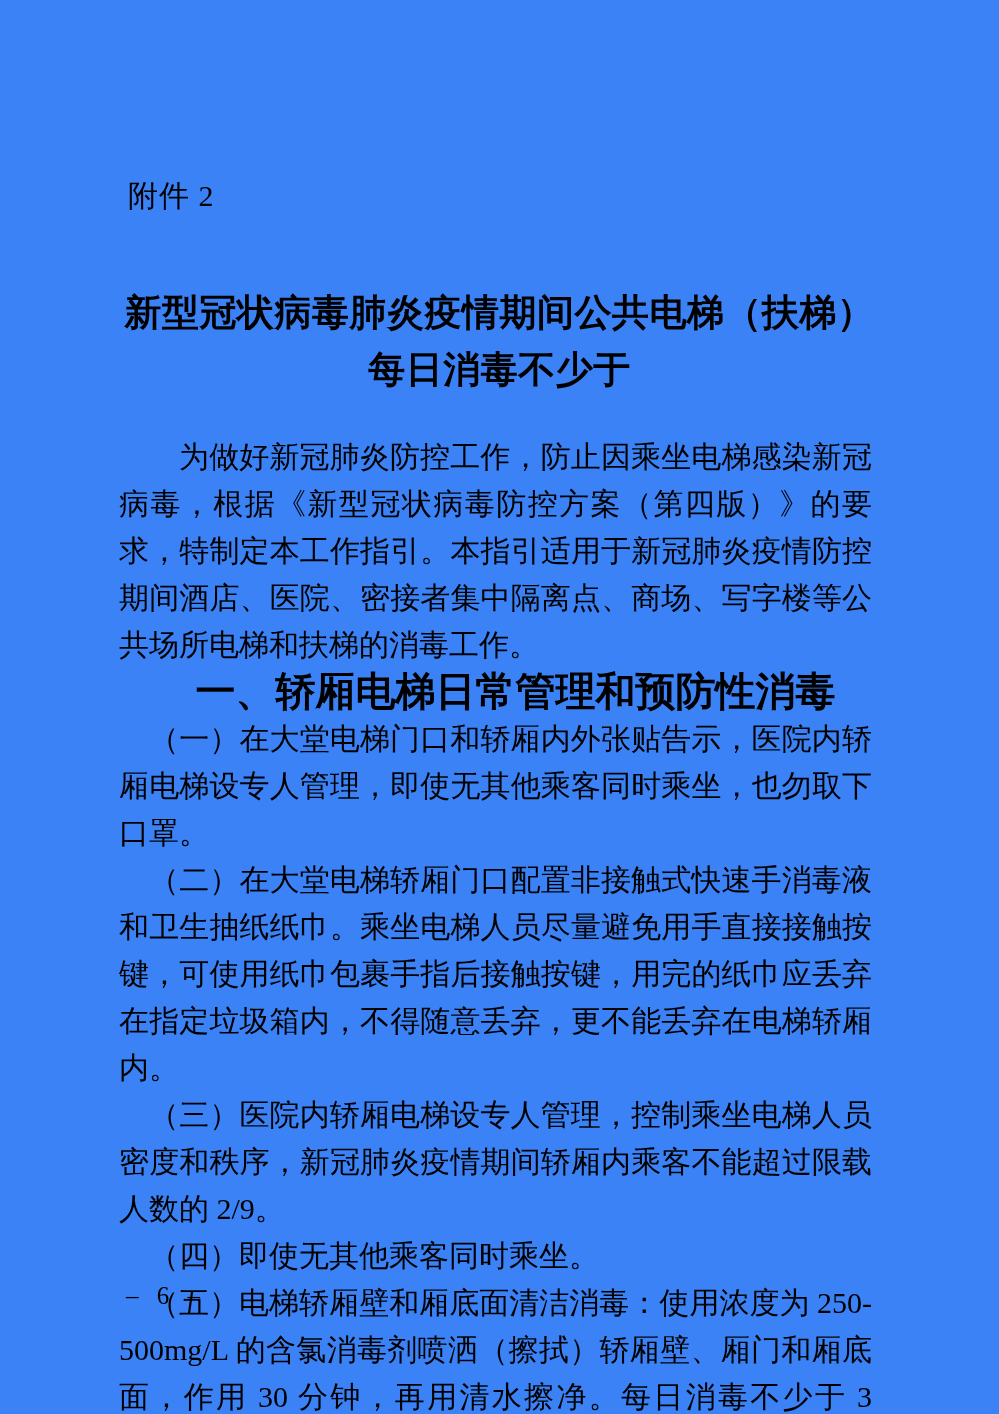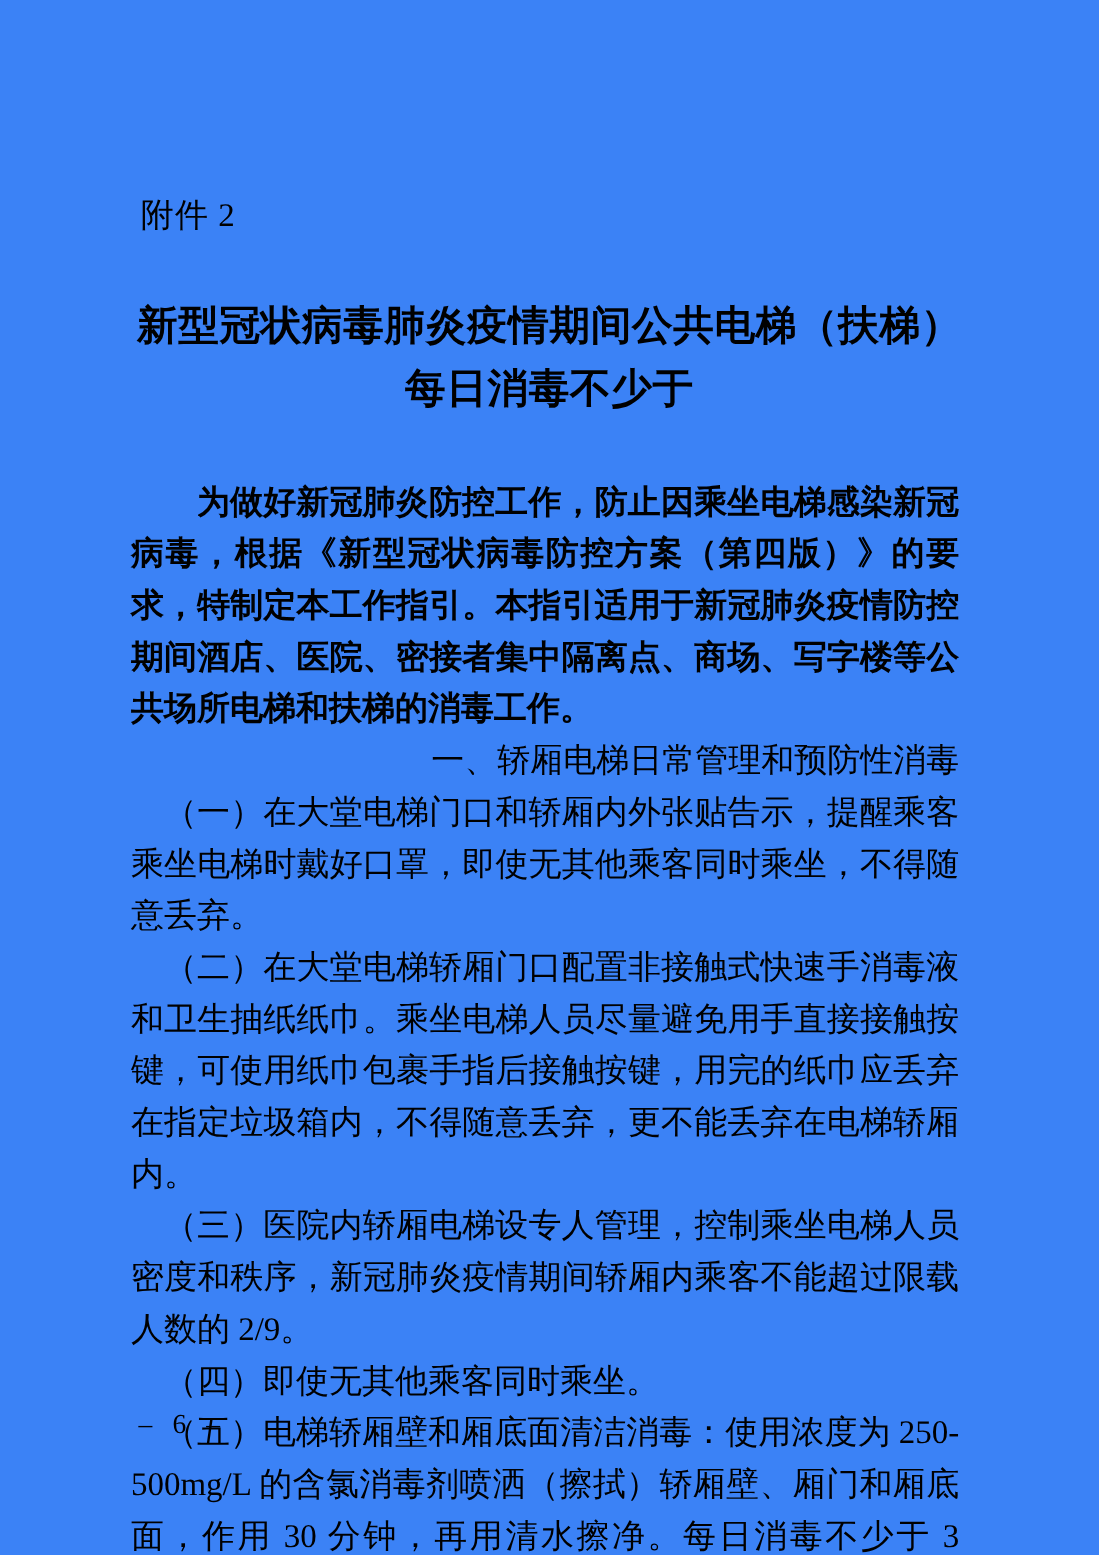--- a/index.html
+++ b/index.html
@@ -17,47 +17,47 @@
   .attachment {
     position: absolute;
     top: 177px;
     left: 128px;
     font-size: 30px;
     line-height: 38px;
     letter-spacing: 1px;
   }
   .doc-title {
     position: absolute;
-    top: 268px;
+    top: 284px;
     left: 64px;
     width: 871px;
     text-align: center;
     font-size: 37px;
     font-weight: bold;
     line-height: 57px;
     letter-spacing: 0.5px;
   }
   .content {
     position: absolute;
     top: 433px;
     left: 119px;
     width: 753px;
     font-size: 30px;
     line-height: 47px;
     text-align: justify;
   }
   .content p { margin: 0; }
-  .para-intro { text-indent: 2em; font-weight: bold; }
+  .para-intro { text-indent: 2em; }
   .para-item  { text-indent: 1em; }
   .section-heading {
     text-indent: 1em;
     font-family: "Liberation Sans", "DejaVu Sans", sans-serif;
-    font-weight: normal;
-    font-size: 30px;
-    text-align: right;
+    font-weight: bold;
+    font-size: 40px;
+    text-align: center;
   }
   .page-number {
     position: absolute;
     top: 1281px;
     left: 126px;
     font-size: 25px;
     line-height: 30px;
     letter-spacing: 6px;
   }
 </style>
@@ -69,21 +69,21 @@
   <div class="attachment">附件 2</div>
 
   <div class="doc-title">
     <div>新型冠状病毒肺炎疫情期间公共电梯（扶梯）</div>
     <div>每日消毒不少于</div>
   </div>
 
   <div class="content">
     <p class="para-intro">为做好新冠肺炎防控工作，防止因乘坐电梯感染新冠病毒，根据《新型冠状病毒防控方案（第四版）》的要求，特制定本工作指引。本指引适用于新冠肺炎疫情防控期间酒店、医院、密接者集中隔离点、商场、写字楼等公共场所电梯和扶梯的消毒工作。</p>
     <p class="section-heading">一、轿厢电梯日常管理和预防性消毒</p>
-    <p class="para-item">（一）在大堂电梯门口和轿厢内外张贴告示，提醒乘客乘坐电梯时戴好口罩，即使无其他乘客同时乘坐，不得随意丢弃。</p>
+    <p class="para-item">（一）在大堂电梯门口和轿厢内外张贴告示，医院内轿厢电梯设专人管理，即使无其他乘客同时乘坐，也勿取下口罩。</p>
     <p class="para-item">（二）在大堂电梯轿厢门口配置非接触式快速手消毒液和卫生抽纸纸巾。乘坐电梯人员尽量避免用手直接接触按键，可使用纸巾包裹手指后接触按键，用完的纸巾应丢弃在指定垃圾箱内，不得随意丢弃，更不能丢弃在电梯轿厢内。</p>
     <p class="para-item">（三）医院内轿厢电梯设专人管理，控制乘坐电梯人员密度和秩序，新冠肺炎疫情期间轿厢内乘客不能超过限载人数的 2/9。</p>
     <p class="para-item">（四）即使无其他乘客同时乘坐。</p>
     <p class="para-item">（五）电梯轿厢壁和厢底面清洁消毒：使用浓度为 250-500mg/L 的含氯消毒剂喷洒（擦拭）轿厢壁、厢门和厢底面，作用 30 分钟，再用清水擦净。每日消毒不少于 3 次，并做好消</p>
   </div>
 
   <div class="page-number">– 6 –</div>
 
 </div>
 

